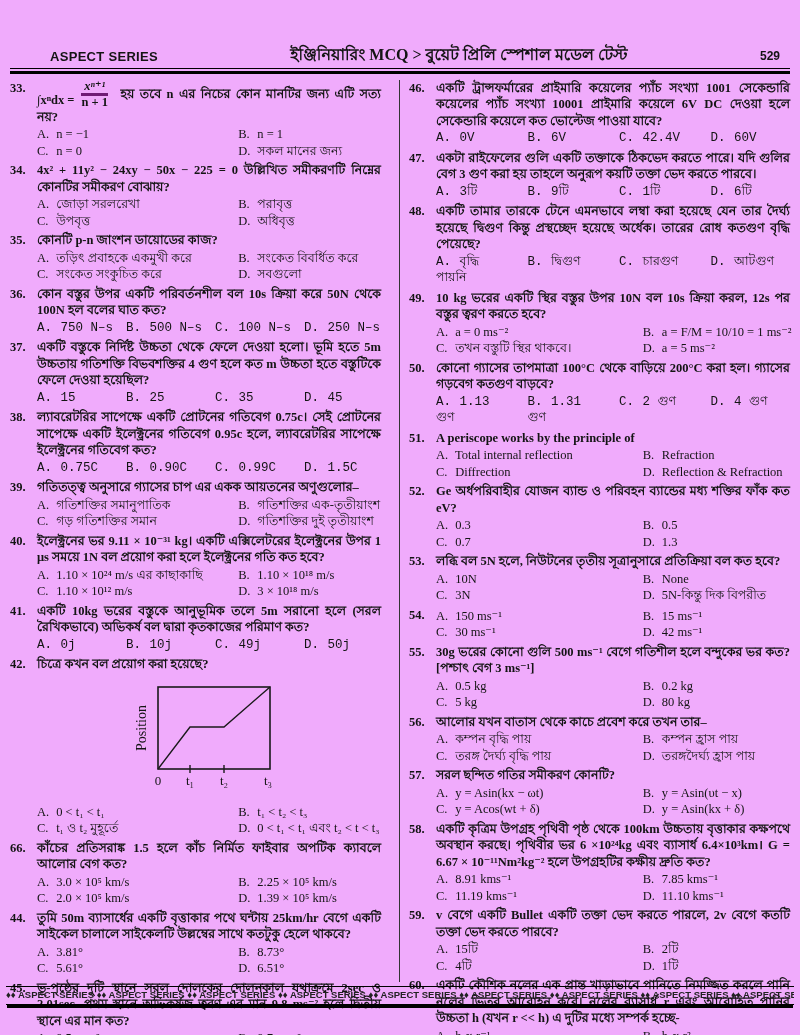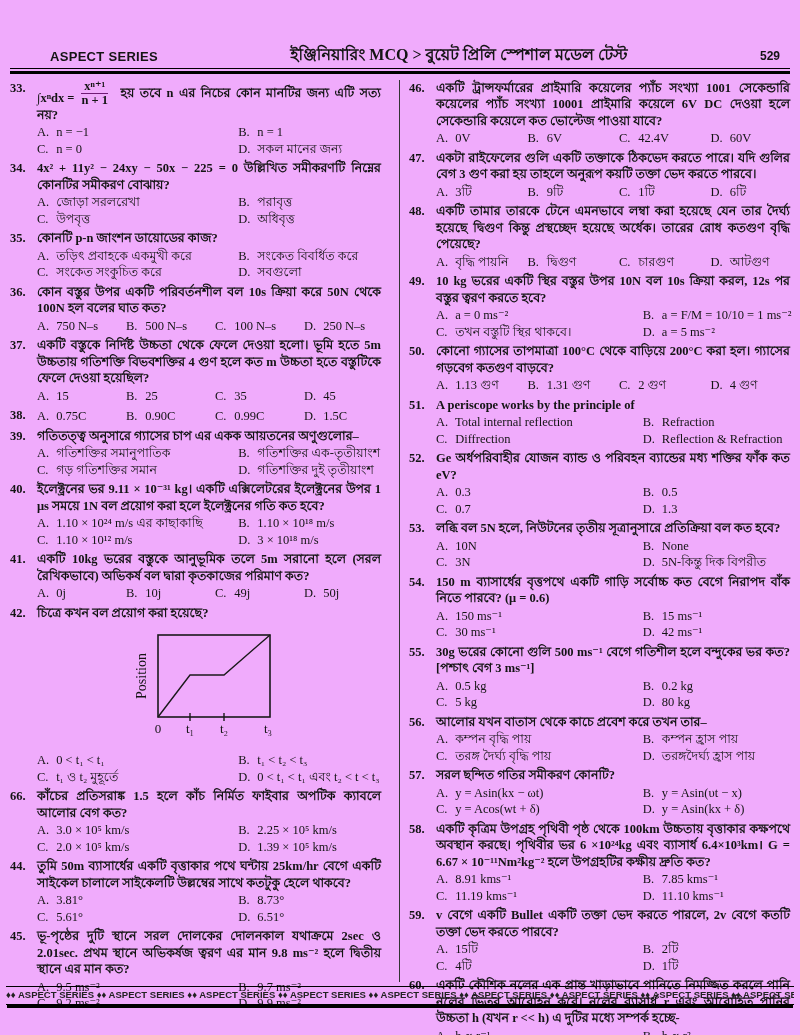--- a/index.html
+++ b/index.html
@@ -32,27 +32,27 @@
   .col{box-sizing:border-box;min-width:0;}
   .col.left{width:50%;padding:0 18px 0 0;border-right:1.5px solid #333;}
   .col.right{width:50%;padding:0 0 0 9px;}
   
   .question{display:flex;margin:0 0 3px 0;}
   .q-no{width:27px;flex:0 0 27px;font-weight:bold;}
   .q-body{flex:1;min-width:0;}
   .q-text{font-weight:bold;text-align:justify;}
   .options{display:grid;column-gap:12px;margin-top:1px;}
   .options.grid2{grid-template-columns:55% 45%;}
-  .options.row4{grid-template-columns:repeat(4,1fr);}
+  .options.row4{grid-template-columns:repeat(4,1fr);font-family:Liberation Mono, monospace;}
   .option{white-space:normal;}
   .option .letter{display:inline-block;min-width:16px;}
   
   .math{display:inline-flex;align-items:flex-end;vertical-align:middle;}
   .frac{display:inline-flex;flex-direction:column;align-items:center;margin:0 4px;line-height:1.05;}
-  .frac .num{border-bottom:1px solid #701a75;padding:0 3px;}
+  .frac .num{border-bottom:3px solid #701a75;padding:0 3px;font-style:italic;}
   .frac .den{padding:0 3px;}
   
   .figure-wrap{display:flex;justify-content:center;padding:8px 0 4px 0;}
   svg text{font-family:"Liberation Serif","DejaVu Serif",serif;fill:#141414;}
   
   .footer{
     margin:4px 6px 30px 6px;
     font-family:"Liberation Sans","DejaVu Sans",sans-serif;
     font-weight:bold;font-size:9.5px;color:#222;
     text-align:center;
@@ -138,20 +138,21 @@
               <div class="option"><span class="letter">A.</span> <span>15</span></div>
               <div class="option"><span class="letter">B.</span> <span>25</span></div>
               <div class="option"><span class="letter">C.</span> <span>35</span></div>
               <div class="option"><span class="letter">D.</span> <span>45</span></div>
             </div>
           </div>
         </div>
         <div class="question">
           <div class="q-no">38.</div>
           <div class="q-body">
+            <div class="q-text">ল্যাবরেটরির সাপেক্ষে একটি প্রোটনের গতিবেগ 0.75c। সেই প্রোটনের সাপেক্ষে একটি ইলেক্ট্রনের গতিবেগ 0.95c হলে, ল্যাবরেটরির সাপেক্ষে ইলেক্ট্রনের গতিবেগ কত?</div>
             <div class="options row4">
               <div class="option"><span class="letter">A.</span> <span>0.75C</span></div>
               <div class="option"><span class="letter">B.</span> <span>0.90C</span></div>
               <div class="option"><span class="letter">C.</span> <span>0.99C</span></div>
               <div class="option"><span class="letter">D.</span> <span>1.5C</span></div>
             </div>
           </div>
         </div>
         <div class="question">
           <div class="q-no">39.</div>
@@ -344,21 +345,20 @@
               <div class="option"><span class="letter">A.</span> <span>10N</span></div>
               <div class="option"><span class="letter">B.</span> <span>None</span></div>
               <div class="option"><span class="letter">C.</span> <span>3N</span></div>
               <div class="option"><span class="letter">D.</span> <span>5N-কিন্তু দিক বিপরীত</span></div>
             </div>
           </div>
         </div>
         <div class="question">
           <div class="q-no">54.</div>
           <div class="q-body">
-            <div class="q-text">150 m ব্যাসার্ধের বৃত্তপথে একটি গাড়ি সর্বোচ্চ কত বেগে নিরাপদ বাঁক নিতে পারবে? (μ = 0.6)</div>
             <div class="options grid2">
               <div class="option"><span class="letter">A.</span> <span>150 ms⁻¹</span></div>
               <div class="option"><span class="letter">B.</span> <span>15 ms⁻¹</span></div>
               <div class="option"><span class="letter">C.</span> <span>30 ms⁻¹</span></div>
               <div class="option"><span class="letter">D.</span> <span>42 ms⁻¹</span></div>
             </div>
           </div>
         </div>
         <div class="question">
           <div class="q-no">55.</div>

